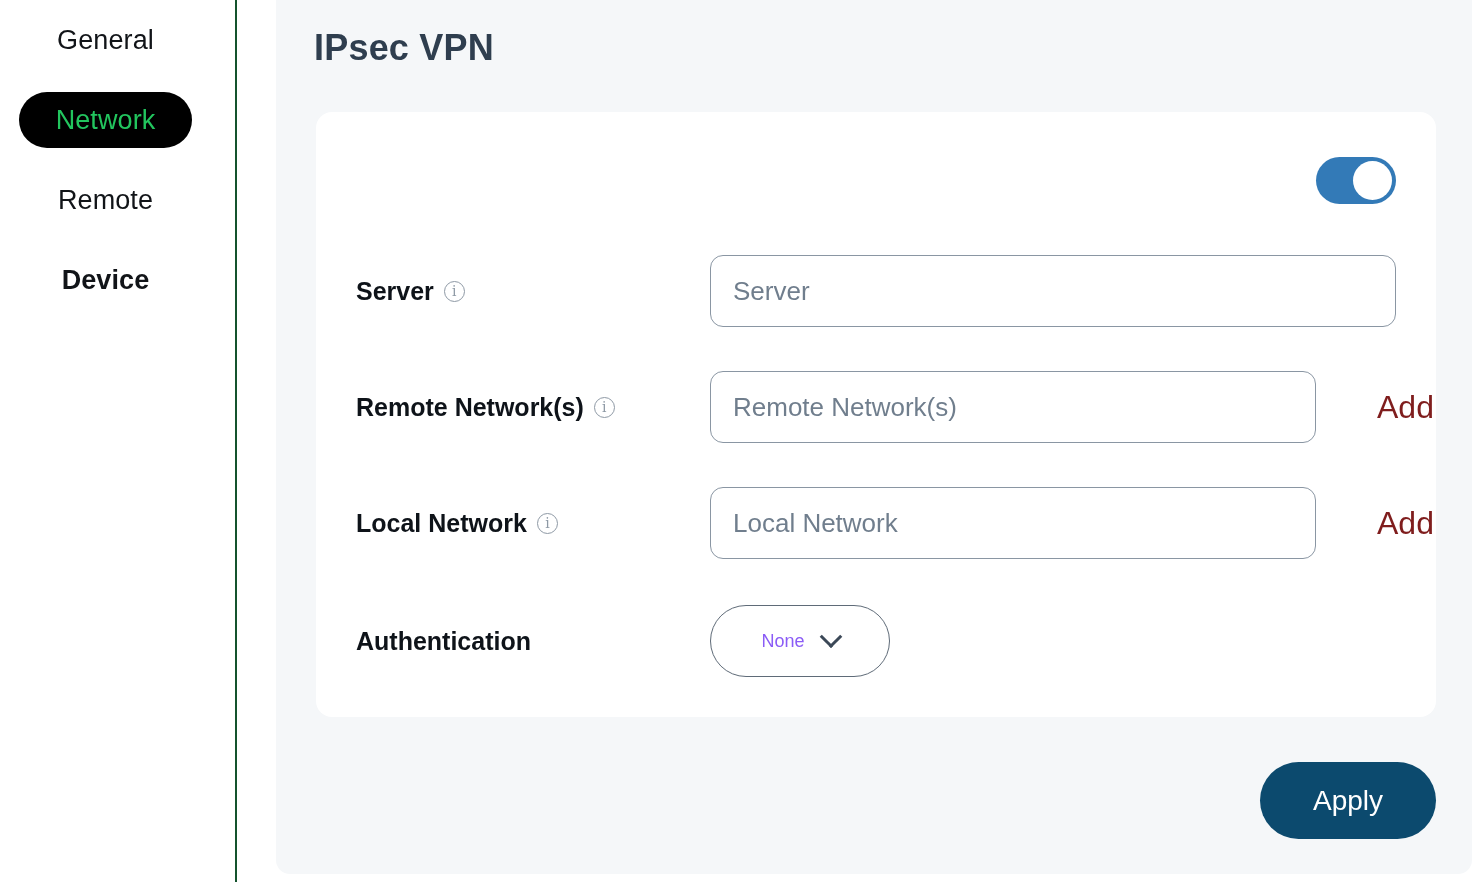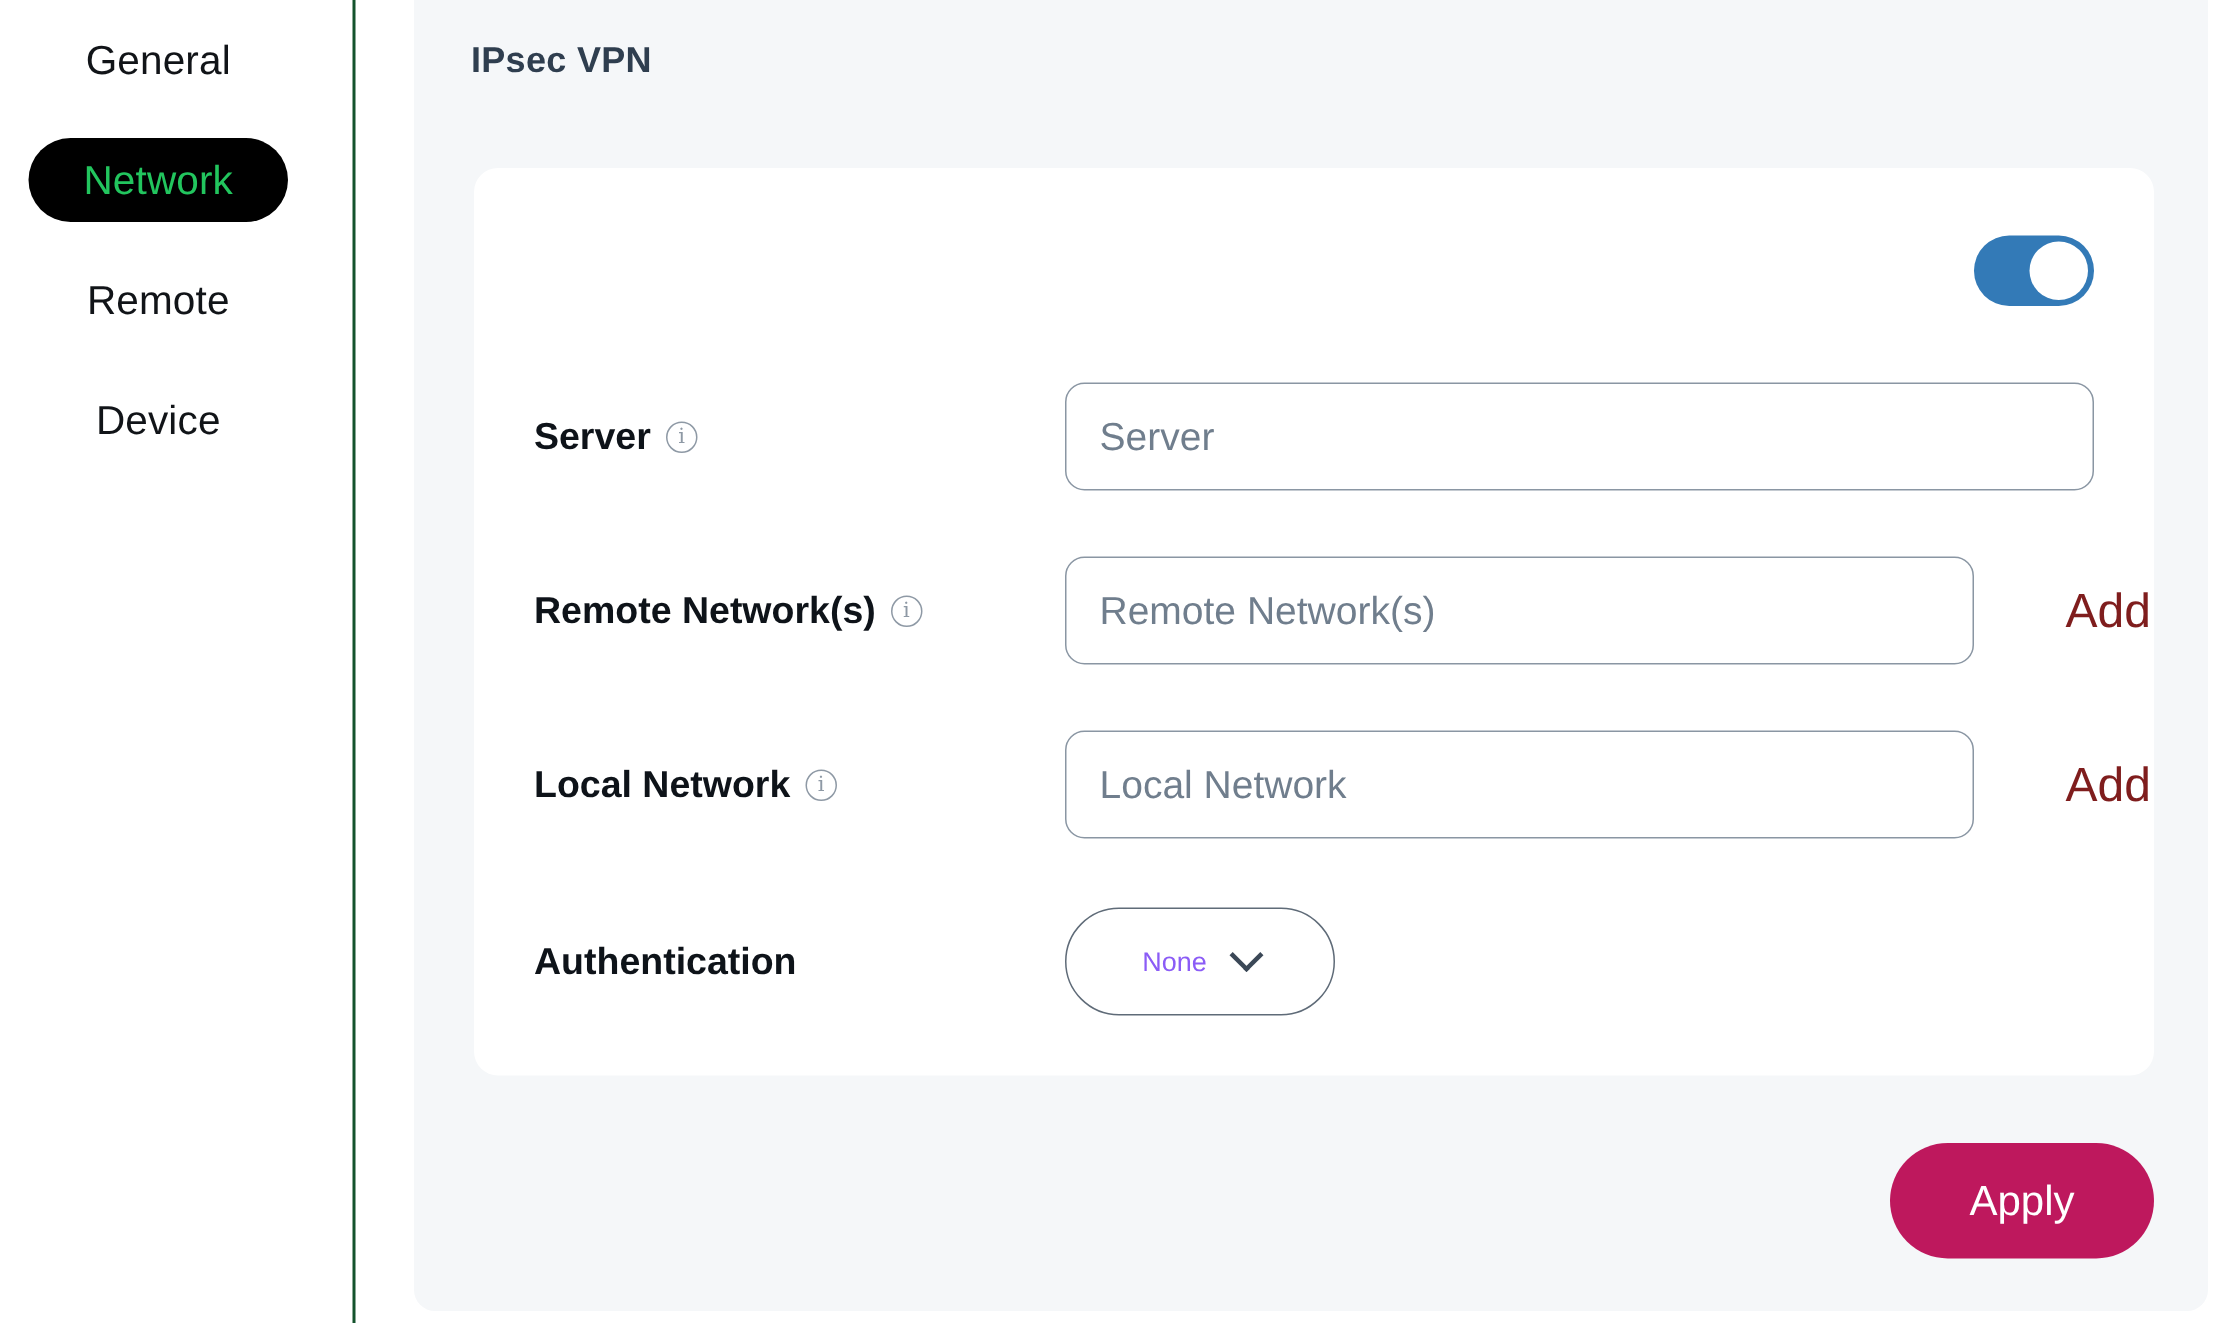--- a/index.html
+++ b/index.html
@@ -43,37 +43,37 @@
 
   .nav-item.is-active {
     background: #000000;
     color: #22c55e;
     border-radius: 999px;
   }
 
   #nav-general { left: 19px; top: 16px; width: 173px; height: 48px; }
   #nav-network { left: 19px; top: 92px; width: 173px; height: 56px; }
   #nav-events  { left: 19px; top: 176px; width: 173px; height: 48px; }
-  #nav-device  { left: 19px; top: 256px; width: 173px; height: 48px; }
+  #nav-device  { left: 19px; top: 256px; width: 173px; height: 48px; font-weight: bold; }
 
   
   #content-panel {
     position: absolute;
     left: 276px; top: 0;
     width: 1196px;
     height: 874px;
     background: #f5f7f9;
     border-radius: 0 0 14px 14px;
   }
 
   #page-title {
     position: absolute;
     left: 38px;
     top: 27px;
-    font-size: 24px;
+    font-size: 36px;
     font-weight: bold;
     color: #2f3e4f;
     letter-spacing: 0.2px;
   }
 
   
   #settings-card {
     position: absolute;
     left: 40px;
     top: 112px;
@@ -208,21 +208,21 @@
 
   
   #apply-button {
     position: absolute;
     left: 984px;
     top: 762px;
     width: 176px;
     height: 77px;
     border: none;
     border-radius: 999px;
-    background: #be185d;
+    background: #0c4a6e;
     color: #ffffff;
     font-family: "Liberation Sans", "DejaVu Sans", sans-serif;
     font-size: 28px;
     cursor: pointer;
   }
 </style>
 </head>
 <body>
 
 <div id="app">

